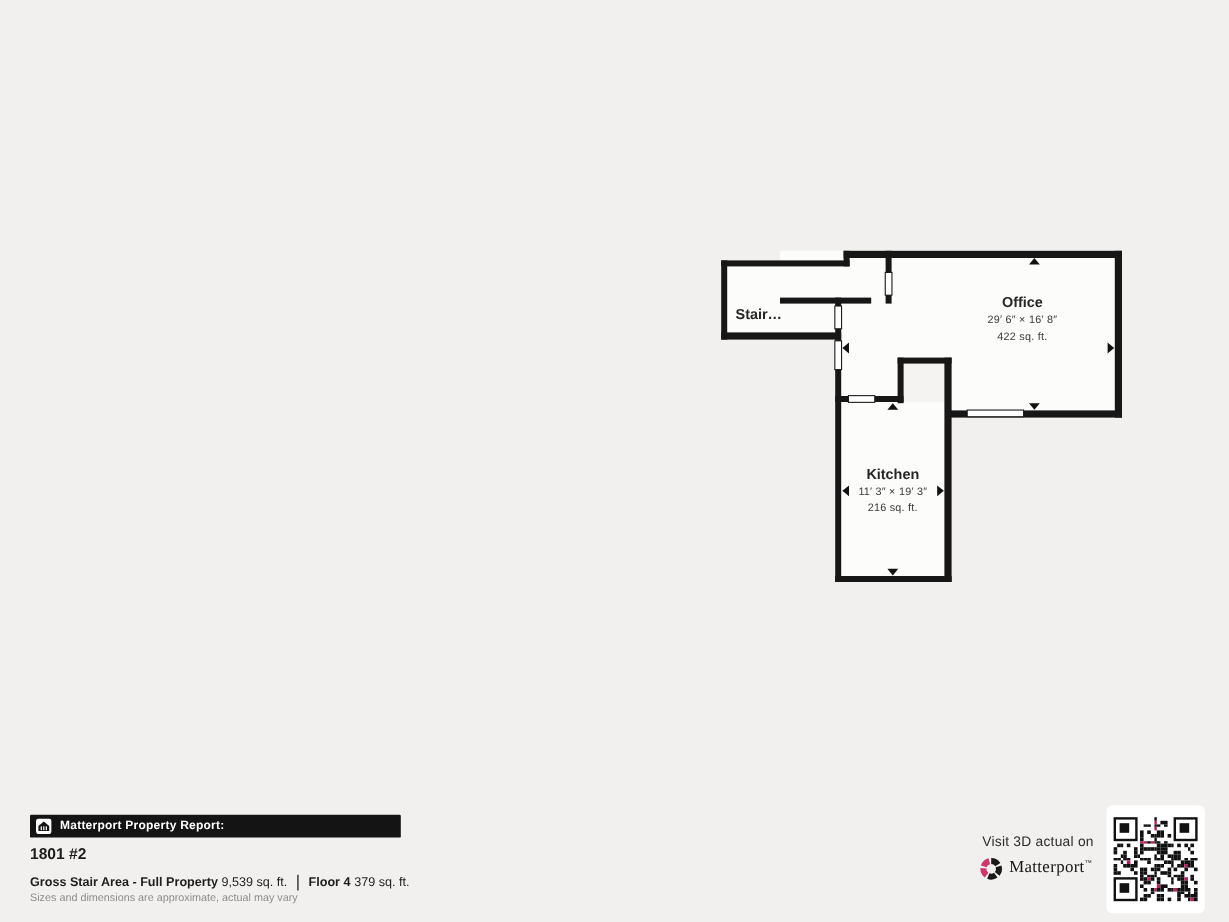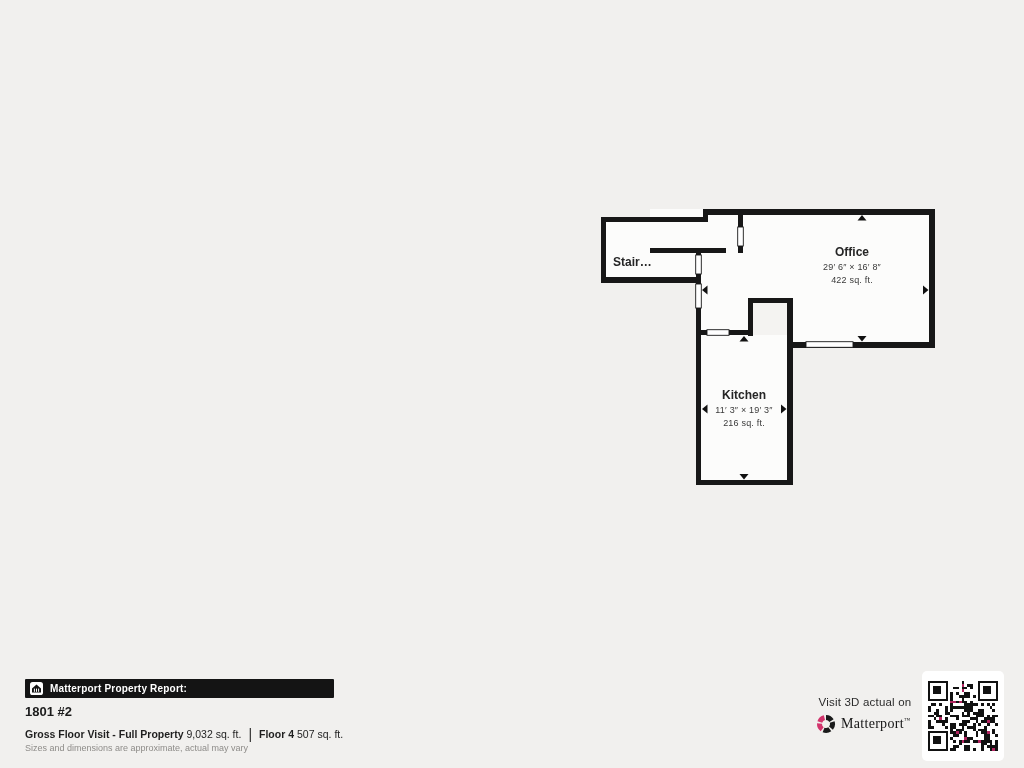--- a/index.html
+++ b/index.html
@@ -115,21 +115,21 @@
       <rect x="0" y="0" width="13" height="13" rx="2.6" fill="#ffffff"></rect>
       <path d="M2,6.4 L6.5,2.6 L11,6.4 L11,10.6 L2,10.6 Z" fill="#141414"></path>
       <rect x="3.9" y="6.6" width="1" height="3.2" fill="#ffffff"></rect>
       <rect x="6" y="6.6" width="1" height="3.2" fill="#ffffff"></rect>
       <rect x="8.1" y="6.6" width="1" height="3.2" fill="#ffffff"></rect>
     </svg>
     <span class="bar-text">Matterport Property Report:</span>
   </div>
   <div class="unit-title">1801 #2</div>
   <div class="area-line">
-    <span class="lbl">Gross Floor Visit - Full Property</span><span class="val">9,032 sq. ft.</span><span class="sep">|</span><span class="lbl">Floor 4</span><span class="val">507 sq. ft.</span>
+    <span class="lbl">Gross Stair Area - Full Property</span><span class="val">9,539 sq. ft.</span><span class="sep">|</span><span class="lbl">Floor 4</span><span class="val">379 sq. ft.</span>
   </div>
   <div class="disclaimer">Sizes and dimensions are approximate, actual may vary</div>
 </div>
 
 <div class="cta-text">Visit 3D actual on</div>
 
 <div class="brand-row">
   <svg width="20" height="20" viewBox="0 0 20 20">
     <path d="M10,1 A9,9 0 0 1 17.63,5.23 L13.39,7.88 A4,4 0 0 0 10,6 Z" fill="#1a1a1a"></path>
     <path d="M18.56,7.22 A9,9 0 0 1 16.89,15.79 L13.06,12.57 A4,4 0 0 0 13.80,8.76 Z" fill="#1a1a1a"></path>

